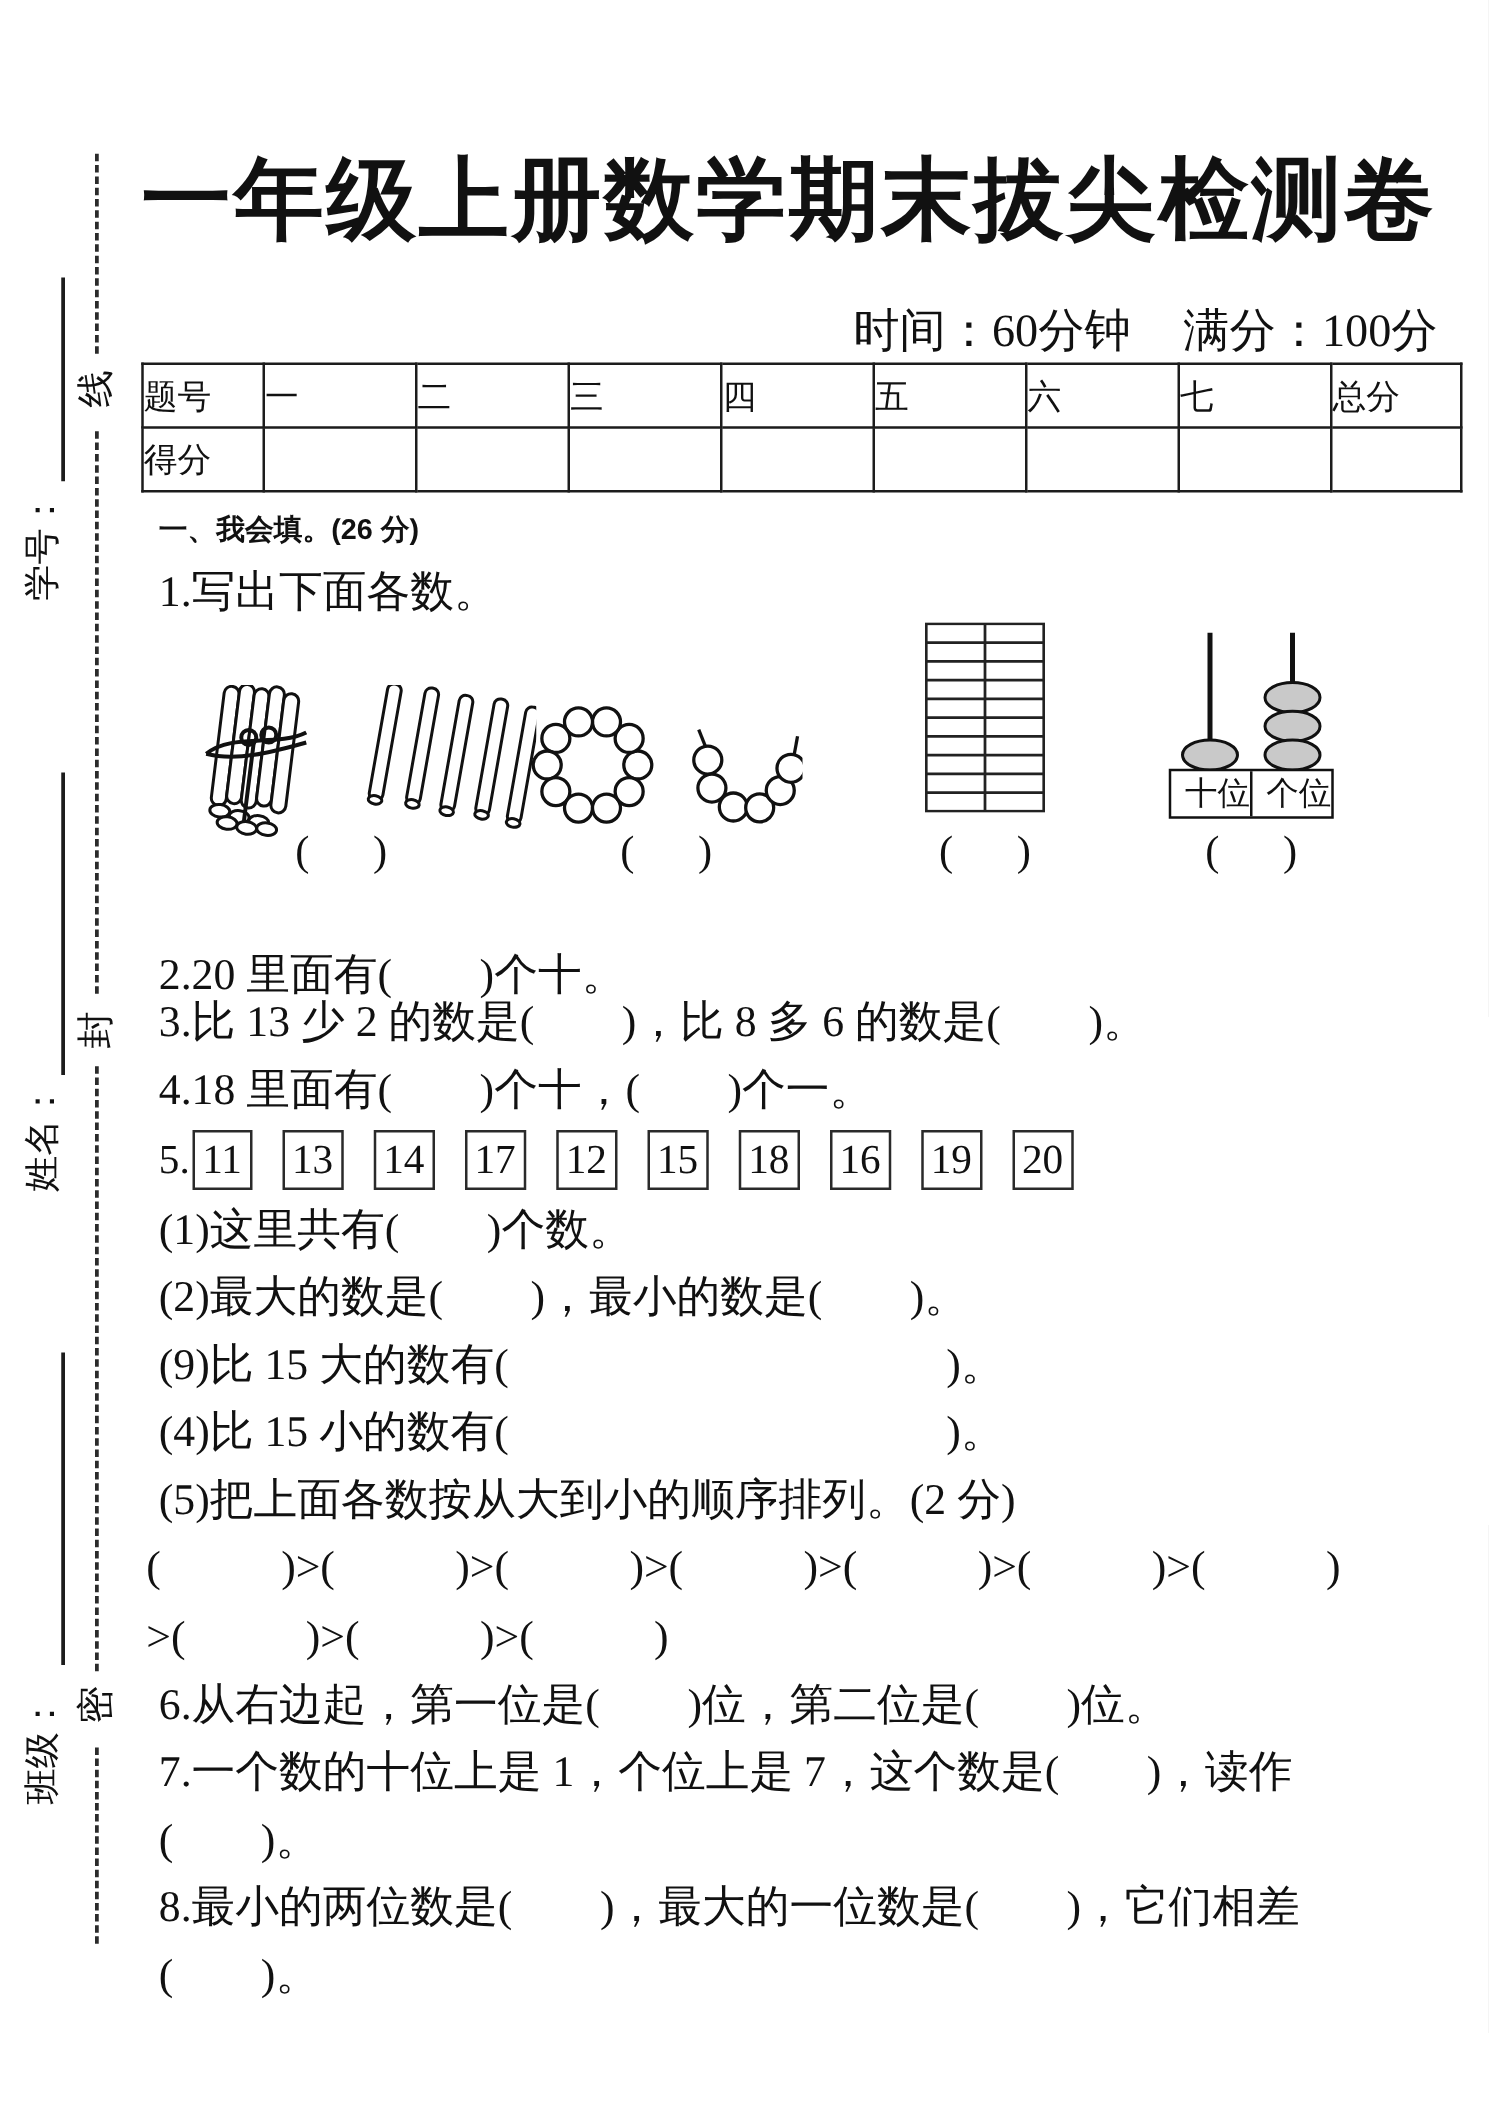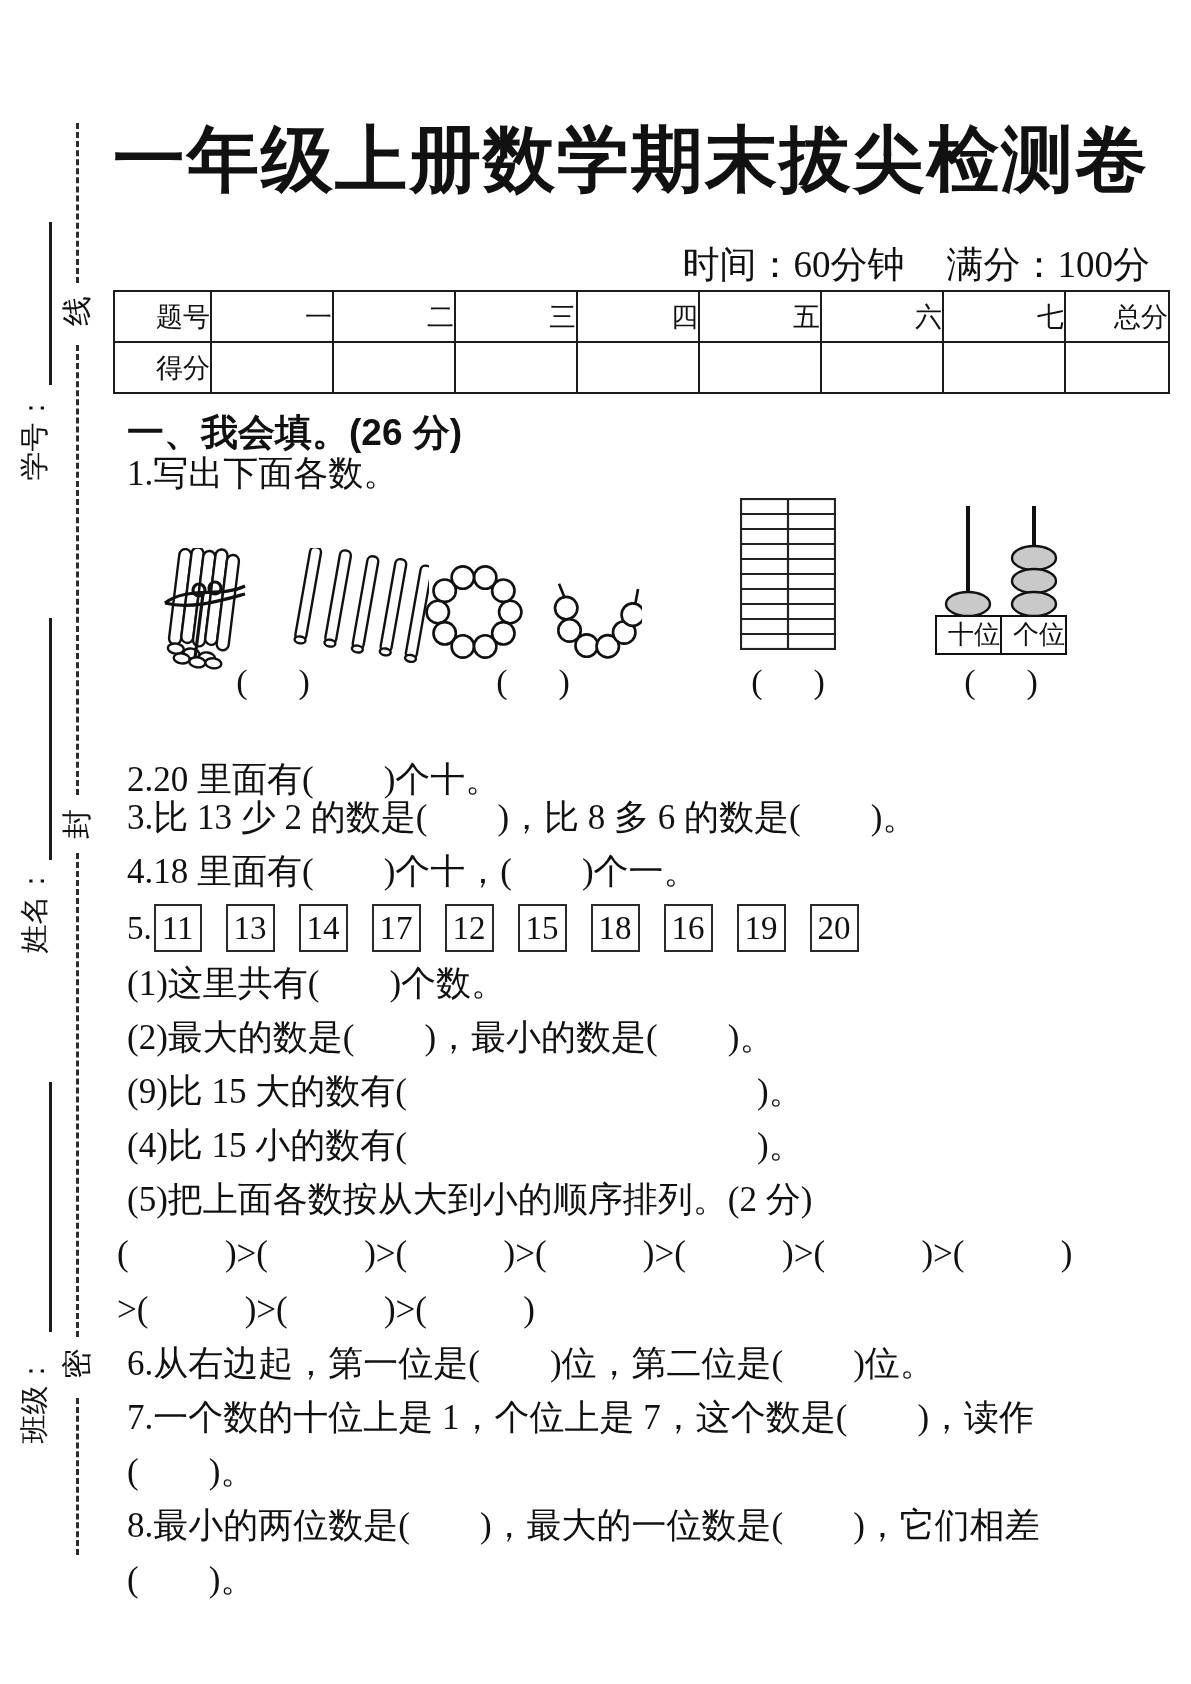--- a/index.html
+++ b/index.html
@@ -30,25 +30,25 @@
   #title{
     left:0;top:112px;width:1037px;
     font-size:72px;font-weight:bold;letter-spacing:2px;white-space:nowrap;
   }
   #meta{left:0;top:240px;width:1037px;text-align:right;font-size:37px;}
   #meta span{white-space:pre;}
   #meta .meta-gap{margin-left:42px;}
   
   #score-table{left:0;top:290px;width:1037px;border-collapse:collapse;table-layout:fixed;}
   #score-table td{
-    border:2.5px solid #1c1c1c;height:49px;text-align:right;
+    border:2.5px solid #1c1c1c;height:49px;text-align:left;
     font-size:27px;padding:0;
   }
   
-  .h1{left:14px;top:408px;font-size:37px;font-weight:bold;
+  .h1{left:14px;top:408px;font-size:23px;font-weight:bold;
       font-family:"Liberation Sans","DejaVu Sans",sans-serif;white-space:pre;}
   .qline{font-size:35px;white-space:pre;line-height:44px;}
   
   #figures{left:0;top:498px;width:1037px;height:215px;}
   #figures svg{display:block;}
   .fig-caption{
     position:absolute;top:165px;width:130px;text-align:center;
     font-size:34px;white-space:pre;
   }
   #abacus-labels{

